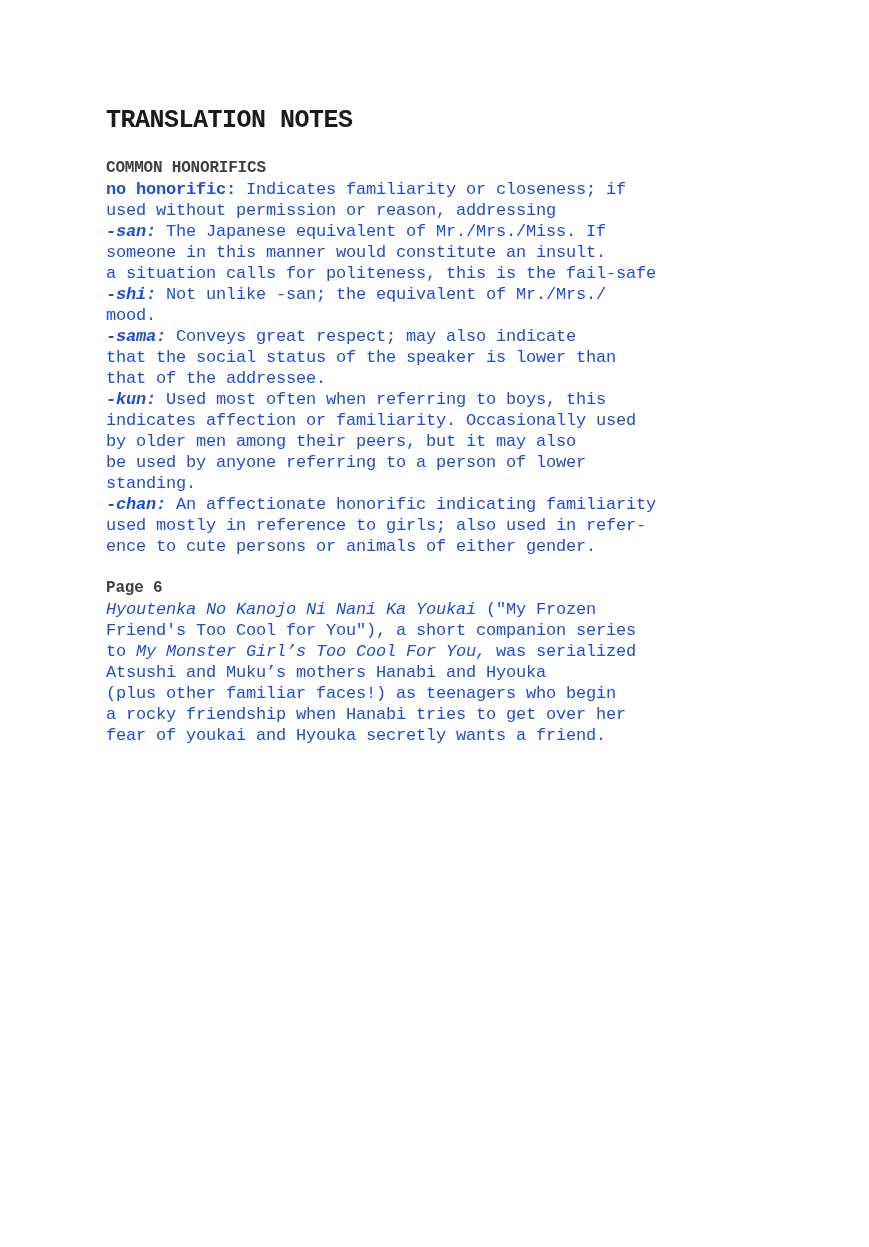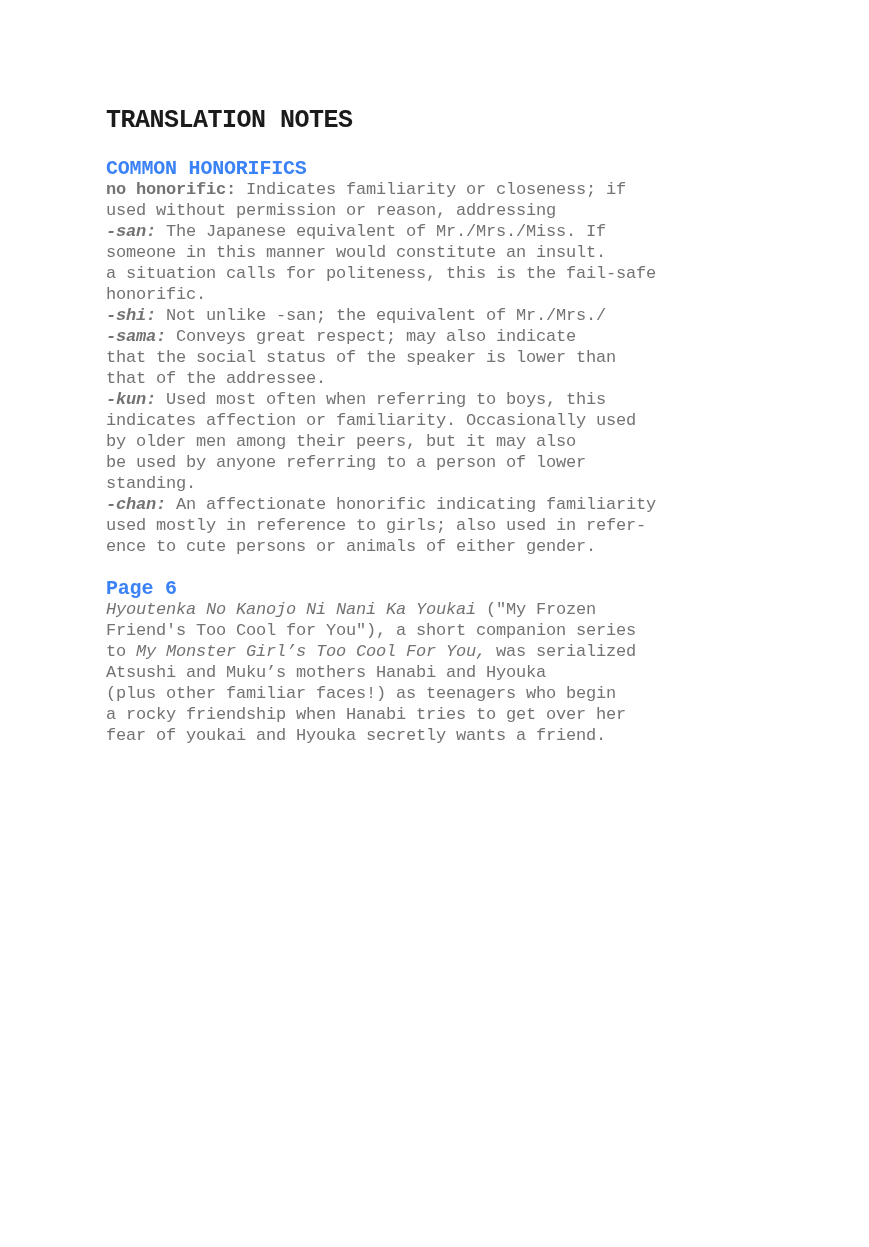--- a/index.html
+++ b/index.html
@@ -25,32 +25,32 @@
     font-size: 25px;
     font-weight: 700;
     letter-spacing: -0.5px;
     line-height: 30px;
     color: #1b1b1b;
     margin: 0 0 22px 0;
   }
   .section { margin: 0; }
   .section + .section { margin-top: 21px; }
   .section-heading {
-    font-size: 20px;
+    font-size: 16px;
     font-weight: 700;
     line-height: 21px;
-    color: #3b82f6;
+    color: #404040;
     margin: 0;
     letter-spacing: -0.2px;
   }
   .section-body { margin: 0; }
   .text-line {
     font-size: 17px;
     line-height: 21px;
-    color: #737373;
+    color: #1d4ed8;
     letter-spacing: -0.2px;
     white-space: pre;
   }
   .text-line .b { font-weight: 700; }
   .text-line .i { font-style: italic; }
 </style>
 </head>
 <body>
 
 <div class="canvas">
@@ -58,22 +58,22 @@
     <h1 class="page-title">TRANSLATION NOTES</h1>
 
     <div class="section">
       <h2 class="section-heading">COMMON HONORIFICS</h2>
       <div class="section-body">
           <div class="text-line"><span class="b">no honorific:</span><span> Indicates familiarity or closeness; if</span></div>
           <div class="text-line"><span>used without permission or reason, addressing</span></div>
           <div class="text-line"><span class="b i">-san:</span><span> The Japanese equivalent of Mr./Mrs./Miss. If</span></div>
           <div class="text-line"><span>someone in this manner would constitute an insult.</span></div>
           <div class="text-line"><span>a situation calls for politeness, this is the fail-safe</span></div>
-          <div class="text-line"><span>honorific.</span></div>
           <div class="text-line"><span class="b i">-shi:</span><span> Not unlike -san; the equivalent of Mr./Mrs./</span></div>
+          <div class="text-line"><span>mood.</span></div>
           <div class="text-line"><span class="b i">-sama:</span><span> Conveys great respect; may also indicate</span></div>
           <div class="text-line"><span>that the social status of the speaker is lower than</span></div>
           <div class="text-line"><span>that of the addressee.</span></div>
           <div class="text-line"><span class="b i">-kun:</span><span> Used most often when referring to boys, this</span></div>
           <div class="text-line"><span>indicates affection or familiarity. Occasionally used</span></div>
           <div class="text-line"><span>by older men among their peers, but it may also</span></div>
           <div class="text-line"><span>be used by anyone referring to a person of lower</span></div>
           <div class="text-line"><span>standing.</span></div>
           <div class="text-line"><span class="b i">-chan:</span><span> An affectionate honorific indicating familiarity</span></div>
           <div class="text-line"><span>used mostly in reference to girls; also used in refer-</span></div>

